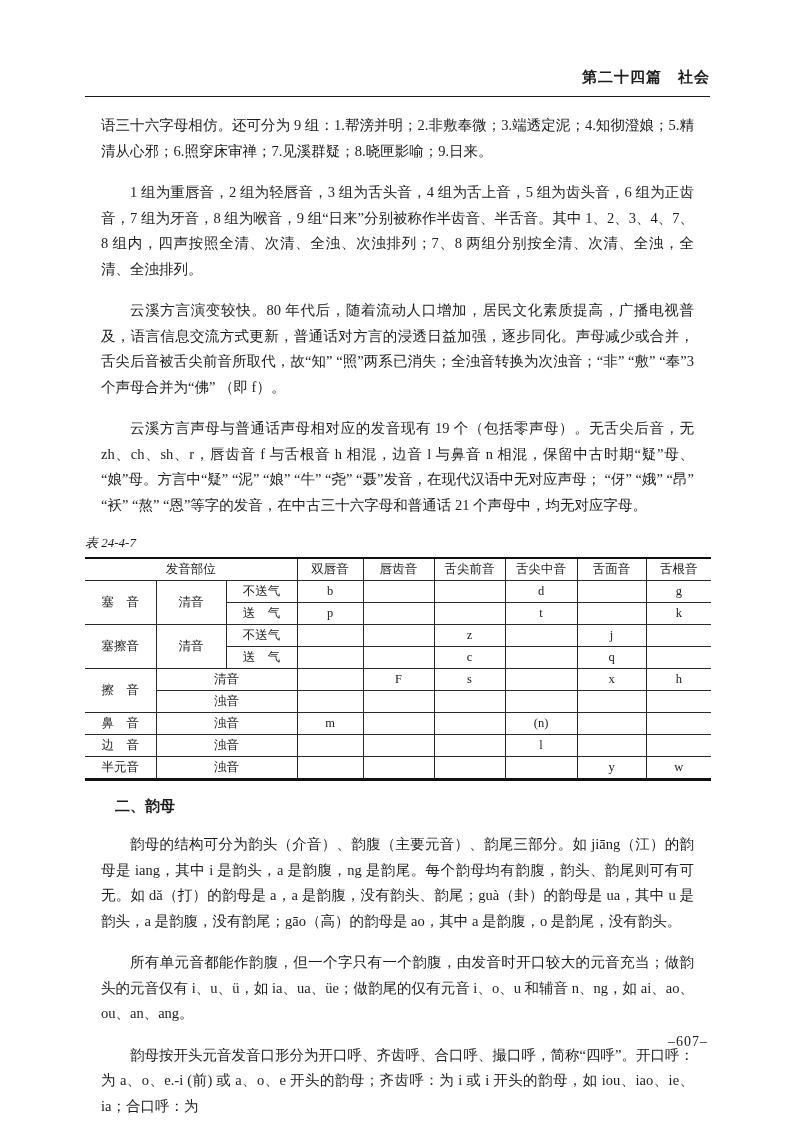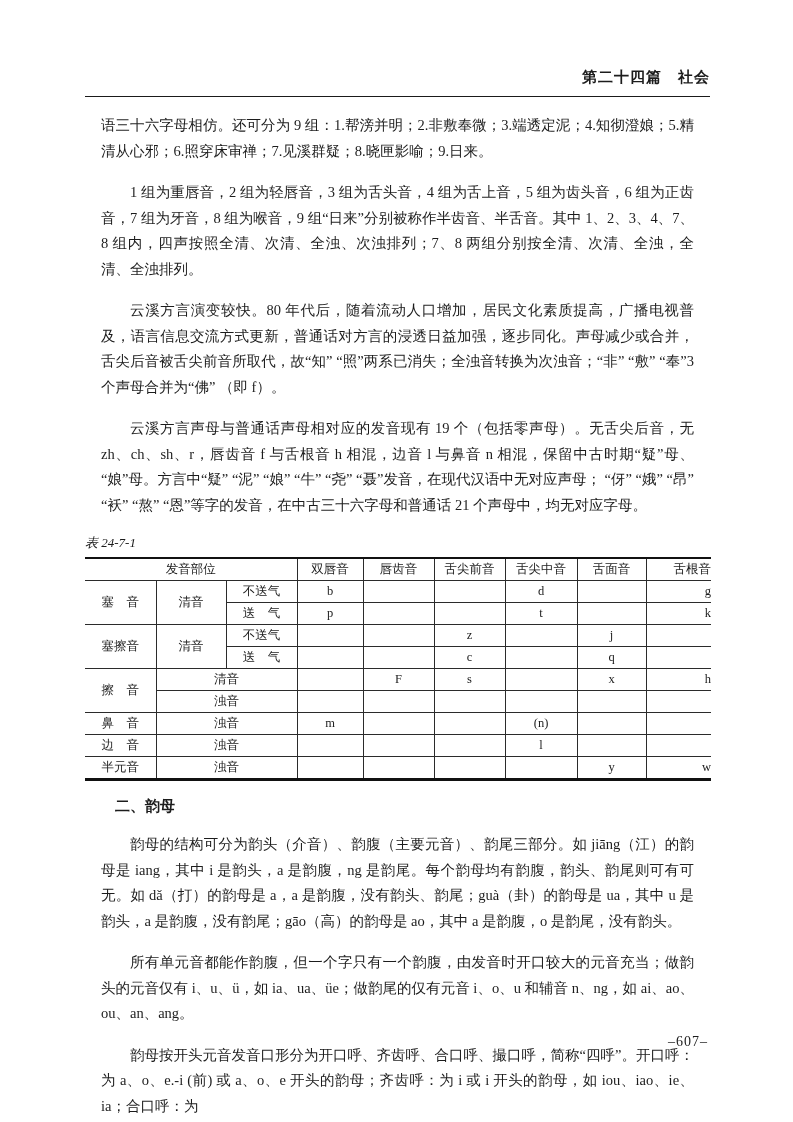--- a/index.html
+++ b/index.html
@@ -33,21 +33,21 @@
     border-top:2.5px solid #111; border-bottom:3px solid #111;
   }
   table.phon th, table.phon td {
     border:1px solid #2b2b2b; padding:0; height:21px;
     text-align:center; vertical-align:middle;
     font-weight:normal; font-size:12.5px; line-height:1;
     font-family:"Liberation Serif","DejaVu Serif",serif;
     overflow:hidden; white-space:nowrap;
   }
   table.phon .el { border-left:none; }
-  table.phon th:last-child, table.phon td:last-child { border-right:none;text-align:right; }
+  table.phon th:last-child, table.phon td:last-child { border-right:none; }
   .sec-heading {
     font-family:"Liberation Sans","DejaVu Sans",sans-serif;
     font-weight:bold; font-size:15px; margin:16px 0 9px 0; text-indent:2em;
   }
   .page-num {
     position:absolute; top:1034px; right:85px;
     font-size:14px; letter-spacing:1px;
   }
 </style>
 </head>
@@ -58,21 +58,21 @@
   <div class="running-head">第二十四篇　社会</div>
   <div class="head-rule"></div>
 
   <div class="body-text">
     <p class="no-indent">语三十六字母相仿。还可分为 9 组：1.帮滂并明；2.非敷奉微；3.端透定泥；4.知彻澄娘；5.精清从心邪；6.照穿床审禅；7.见溪群疑；8.晓匣影喻；9.日来。</p>
     <p>1 组为重唇音，2 组为轻唇音，3 组为舌头音，4 组为舌上音，5 组为齿头音，6 组为正齿音，7 组为牙音，8 组为喉音，9 组“日来”分别被称作半齿音、半舌音。其中 1、2、3、4、7、8 组内，四声按照全清、次清、全浊、次浊排列；7、8 两组分别按全清、次清、全浊，全清、全浊排列。</p>
     <p>云溪方言演变较快。80 年代后，随着流动人口增加，居民文化素质提高，广播电视普及，语言信息交流方式更新，普通话对方言的浸透日益加强，逐步同化。声母减少或合并，舌尖后音被舌尖前音所取代，故“知” “照”两系已消失；全浊音转换为次浊音；“非” “敷” “奉”3 个声母合并为“佛” （即 f）。</p>
     <p>云溪方言声母与普通话声母相对应的发音现有 19 个（包括零声母）。无舌尖后音，无 zh、ch、sh、r，唇齿音 f 与舌根音 h 相混，边音 l 与鼻音 n 相混，保留中古时期“疑”母、 “娘”母。方言中“疑” “泥” “娘” “牛” “尧” “聂”发音，在现代汉语中无对应声母； “伢” “娥” “昂” “袄” “熬” “恩”等字的发音，在中古三十六字母和普通话 21 个声母中，均无对应字母。</p>
   </div>
 
-  <div class="table-caption">表 24-7-1</div>
+  <div class="table-caption">表 24-4-7</div>
 
   <table class="phon">
     <colgroup>
       <col style="width:71px">
         <col style="width:70px">
         <col style="width:71px">
       <col style="width:66px">
         <col style="width:71px">
         <col style="width:71px">
       <col style="width:72px">

